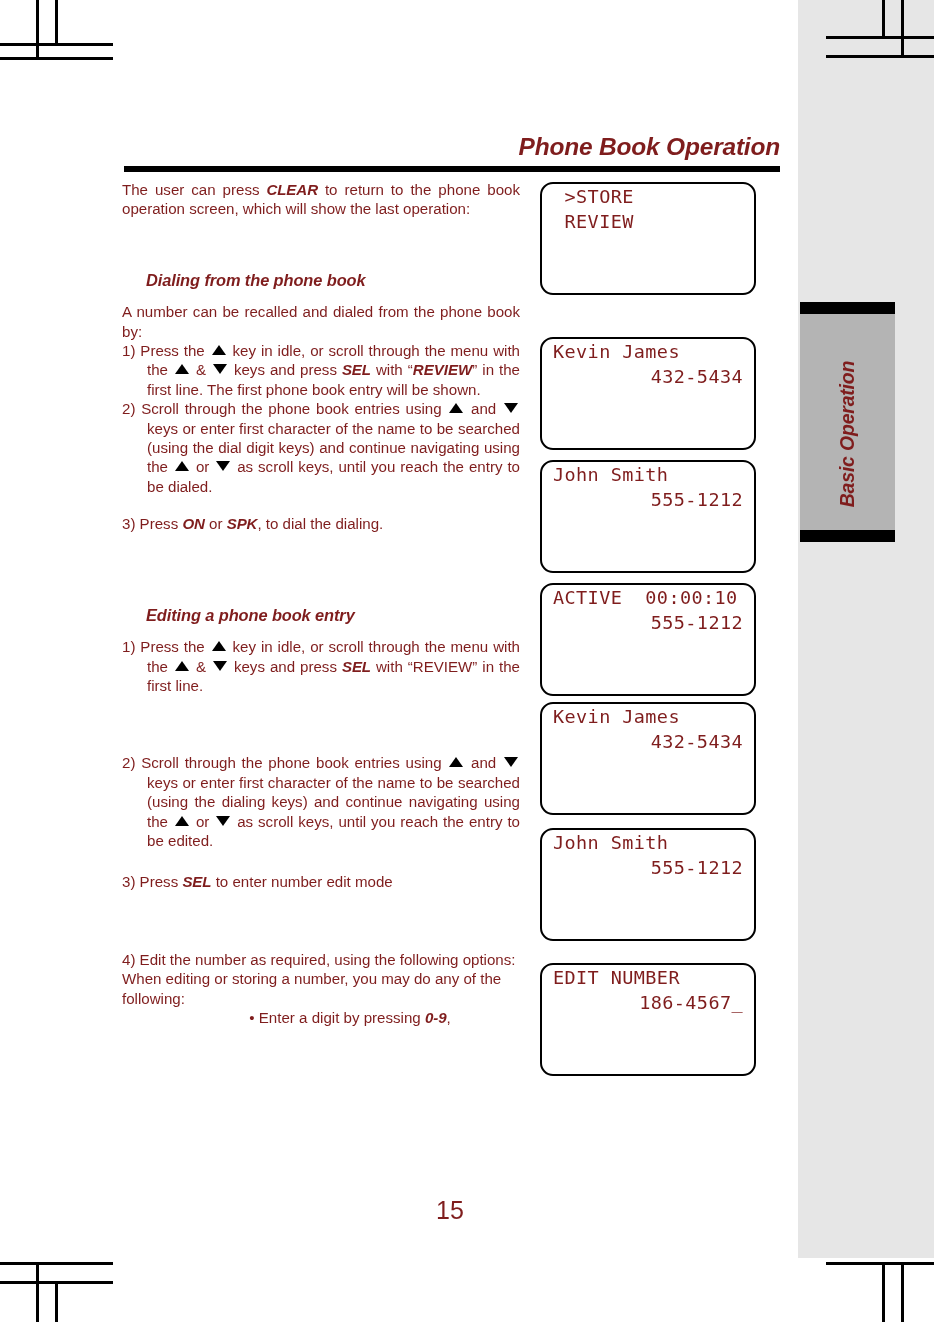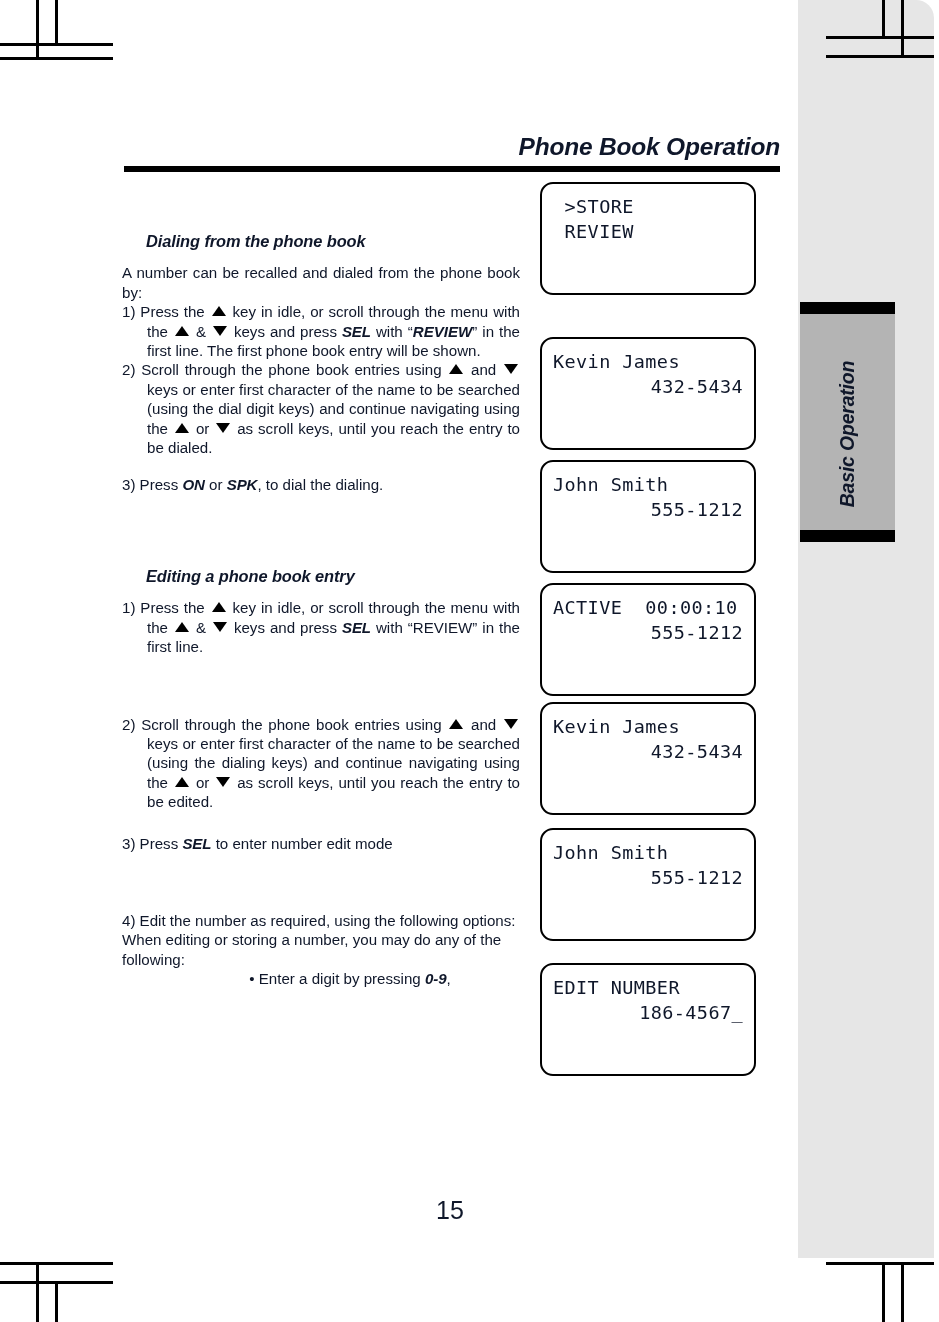--- a/index.html
+++ b/index.html
@@ -7,22 +7,21 @@
     padding: 0;
     background: #ffffff;
   }
   #page {
     position: relative;
     width: 934px;
     height: 1322px;
     background: #ffffff;
     overflow: hidden;
     font-family: "Liberation Sans", sans-serif;
-    color: #0f172a;
-    border-radius: 18px;
+    color: #7f1d1d;
   }
 
   
   .bleed-panel {
     position: absolute;
     left: 798px;
     top: 0px;
     width: 141px;
     height: 1258px;
     background: #e6e6e6;
@@ -115,21 +114,21 @@
     left: 540px;
     width: 216px;
     height: 113px;
     border: 2.5px solid #000000;
     border-radius: 13px;
     background: #ffffff;
     box-sizing: border-box;
     overflow: hidden;
   }
   .lcd-inner {
-    padding: 10px 11px 0 11px;
+    padding: 0 11px 0 11px;
     font-family: "DejaVu Sans Mono", "Liberation Mono", monospace;
     font-size: 18.5px;
     line-height: 25px;
     letter-spacing: 0.4px;
     white-space: pre;
   }
   .lcd-line { display: block; height: 25px; }
   .lcd-line.right { text-align: right; }
 
   
@@ -197,20 +196,21 @@
       <div class="cmark" style="left: 885px; top: 1262px; width: 113px; height: 3px;"></div>
       <div class="cmark" style="left: 882px; top: 1264px; width: 3px; height: 58px;"></div>
       <div class="cmark" style="left: 901px; top: 1264px; width: 3px; height: 58px;"></div>
     </div>
 
   <div class="page-title">Phone Book Operation</div>
   <div class="header-rule"></div>
 
   <div class="textcol">
 
+    <div class="para"><span>The user can press </span><b class="kb">CLEAR</b><span> to return to the phone book operation screen, which will show the last operation:</span></div>
 
     <div class="spacer-52"></div>
 
     <div class="subhead">Dialing from the phone book</div>
 
     <div class="spacer-12"></div>
 
     <div class="para">A number can be recalled and dialed from the phone book by:</div>
 
     <div class="li"><span class="num">1)</span><span> Press the </span><span class="tri tri-up"></span><span> key in idle, or scroll through the menu with the </span><span class="tri tri-up"></span><span> &amp; </span><span class="tri tri-down"></span><span> keys and press </span><b class="kb">SEL</b><span> with “</span><b class="kbq">REVIEW</b><span>” in the first line. The first phone book entry will be shown.</span></div>

